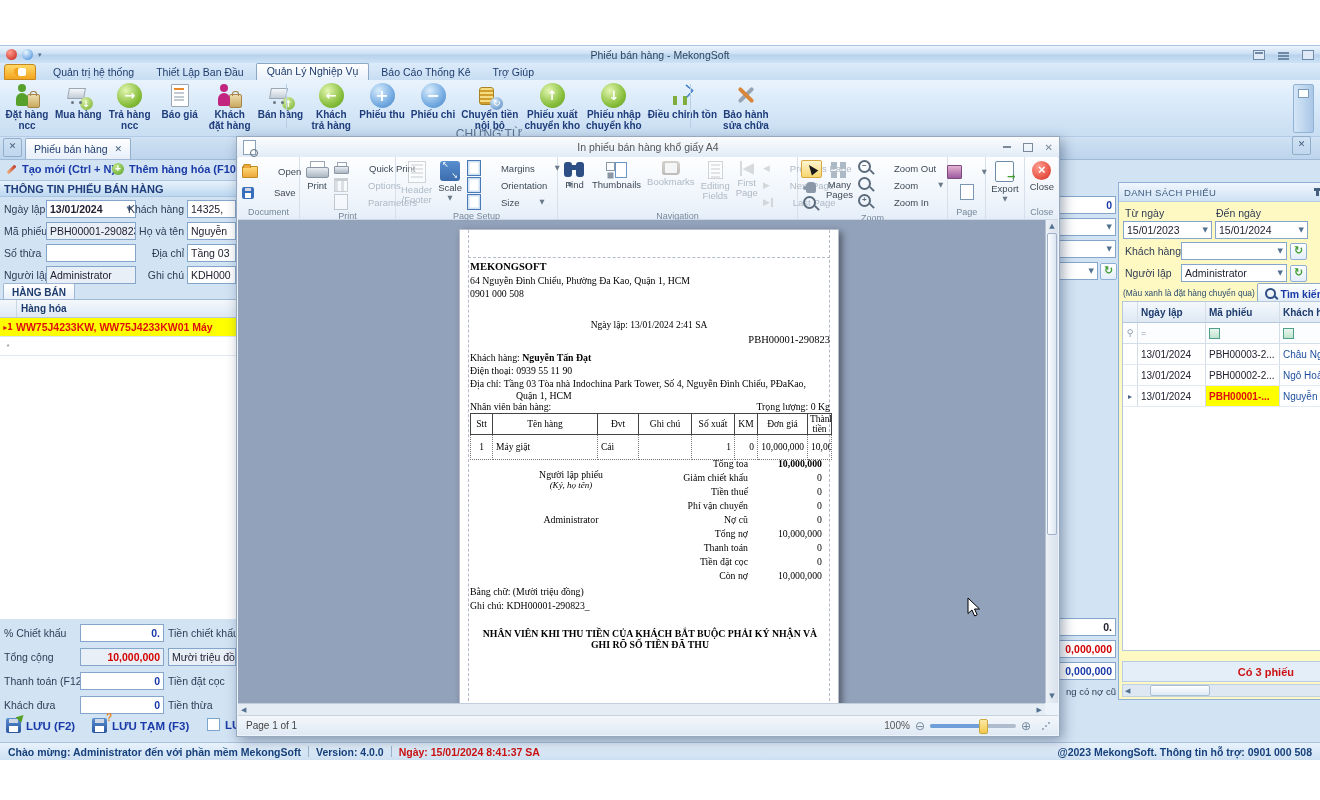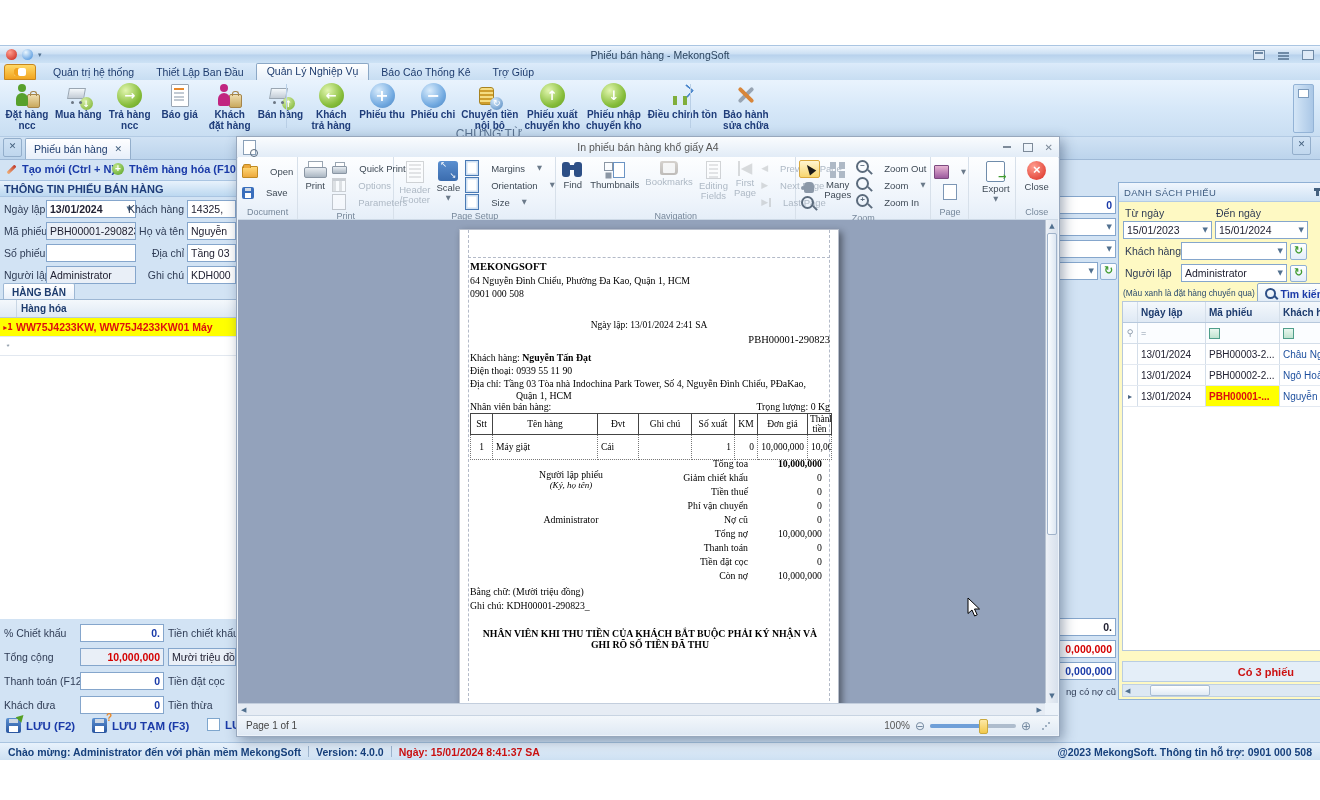--- a/index.html
+++ b/index.html
@@ -176,21 +176,21 @@
 .dlg-wb .mx{display:inline-block;width:8px;height:7px;border:1px solid #7d8a99}
 .dlg-wb .mn{display:inline-block;width:8px;height:2px;background:#7d8a99}
 .dlg-ribbon{position:absolute;left:1px;right:1px;top:20px;height:63px;border-bottom:1px solid #cdd9e6;box-sizing:border-box;
   background:linear-gradient(#fdfeff,#eef4fb 70%,#e5eef8);display:flex}
 .grp{display:flex;flex-direction:column;border-right:1px solid #d7e0ea;padding:1px 2px 0;box-sizing:border-box}
 .grp-body{flex:1;display:flex;align-items:flex-start}
 .grp-body.col{flex-direction:column;justify-content:center;align-items:flex-start;gap:5px}
 .glabel{height:13px;line-height:12px;text-align:center;font-size:9px;color:#76879a}
 .dbig{display:flex;flex-direction:column;align-items:center;gap:2px;padding:3px 3px 0;font-size:9.5px;color:#3f4a56;
   text-align:center;line-height:1.1;white-space:pre-line}
-.dsm{display:flex;align-items:center;gap:12px;font-size:9.5px;color:#3f4a56;height:16px;padding:0 2px;white-space:nowrap}
+.dsm{display:flex;align-items:center;gap:20px;font-size:9.5px;color:#3f4a56;height:16px;padding:0 2px;white-space:nowrap}
 .dis{color:#aeb9c5}
 .dis .di{opacity:.45;filter:grayscale(.8)}
 .car{font-size:6.5px;color:#6b7a8a;font-family:"DejaVu Sans",sans-serif}
 .di{position:relative;flex:0 0 auto;display:inline-block}
 .di-folder{width:14px;height:10px;background:linear-gradient(#ffd978,#eda93c);border:1px solid #c08a23;border-radius:1px}
 .di-folder::before{content:"";position:absolute;left:0;top:-3px;width:6px;height:3px;background:#eda93c;border:1px solid #c08a23;border-bottom:none;border-radius:2px 2px 0 0}
 .di-save{width:12px;height:12px;background:#3a6fbd;border-radius:2px}
 .di-save::before{content:"";position:absolute;left:3px;top:1px;right:3px;height:3px;background:#cfd8e4}
 .di-save::after{content:"";position:absolute;left:3px;bottom:1px;right:3px;height:5px;background:#fff}
 .di-print{width:24px;height:18px}
@@ -413,21 +413,21 @@
     <span class="drop g">▼</span>
   </div>
 <div class="ab lbl r" style="left:130px;top:200px;width:54px">Khách hàng</div>
 <div class="fld" style="left:187px;top:200px;width:49px">14325,</div>
 
 <div class="ab lbl" style="left:4px;top:222px;width:40px">Mã phiếu</div>
 <div class="fld ro" style="left:46px;top:222px;width:90px">PBH00001-290823</div>
 <div class="ab lbl r" style="left:130px;top:222px;width:54px">Họ và tên</div>
 <div class="fld" style="left:187px;top:222px;width:49px">Nguyễn</div>
 
-<div class="ab lbl" style="left:4px;top:244px;width:40px">Số phiếu</div>
+<div class="ab lbl" style="left:4px;top:244px;width:40px">Số thừa</div>
 <div class="fld" style="left:46px;top:244px;width:90px"></div>
 <div class="ab lbl r" style="left:130px;top:244px;width:54px">Địa chỉ</div>
 <div class="fld" style="left:187px;top:244px;width:49px">Tầng 03</div>
 
 <div class="ab lbl" style="left:4px;top:266px;width:40px">Người lập</div>
 <div class="fld ro" style="left:46px;top:266px;width:90px">Administrator</div>
 <div class="ab lbl r" style="left:130px;top:266px;width:54px">Ghi chú</div>
 <div class="fld" style="left:187px;top:266px;width:49px">KDH000</div>
 
 <div class="ab goodtab">HÀNG BÁN</div>

